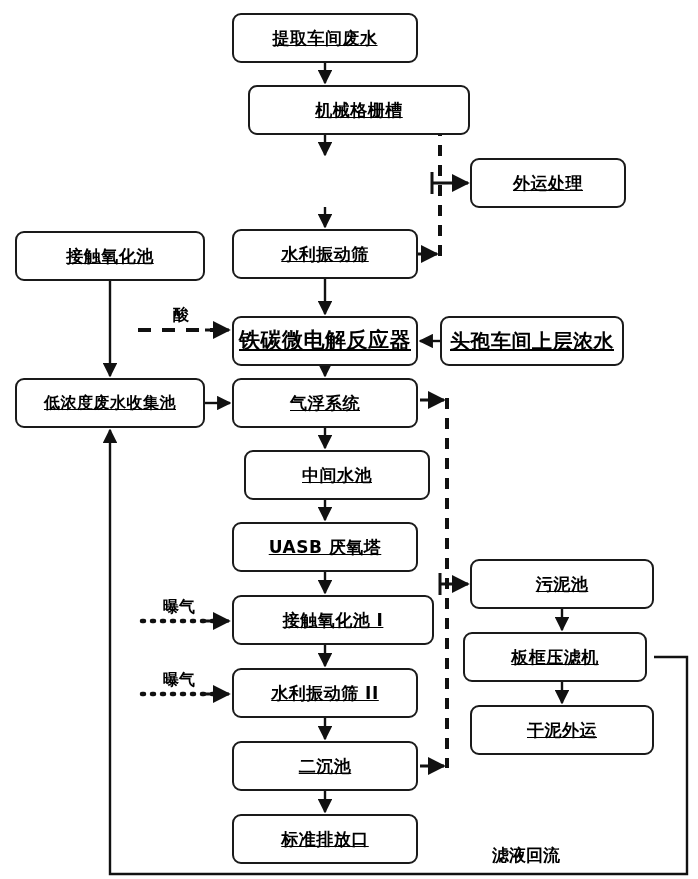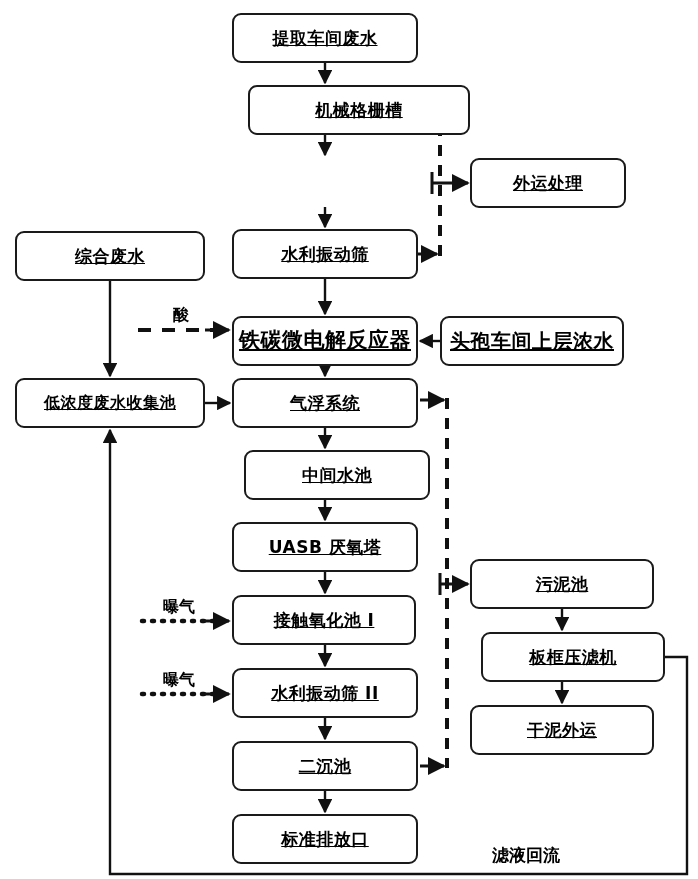--- a/index.html
+++ b/index.html
@@ -145,39 +145,39 @@
   <div class="node" style="left:232px;top:229px;width:186px;height:50px;">水利振动筛</div>
 
   <div class="node" style="left:232px;top:316px;width:186px;height:50px;font-size:21px;">铁碳微电解反应器</div>
 
   <div class="node" style="left:232px;top:378px;width:186px;height:50px;">气浮系统</div>
 
   <div class="node" style="left:244px;top:450px;width:186px;height:50px;">中间水池</div>
 
   <div class="node" style="left:232px;top:522px;width:186px;height:50px;">UASB 厌氧塔</div>
 
-  <div class="node" style="left:232px;top:595px;width:184px;height:50px;">接触氧化池 I</div>
+  <div class="node" style="left:232px;top:595px;width:202px;height:50px;">接触氧化池 I</div>
 
   <div class="node" style="left:232px;top:668px;width:186px;height:50px;">水利振动筛 II</div>
 
   <div class="node" style="left:232px;top:741px;width:186px;height:50px;">二沉池</div>
 
   <div class="node" style="left:232px;top:814px;width:186px;height:50px;">标准排放口</div>
 
-  <div class="node" style="left:15px;top:231px;width:190px;height:50px;">综合废水</div>
+  <div class="node" style="left:15px;top:231px;width:190px;height:50px;">接触氧化池</div>
 
   <div class="node" style="left:15px;top:378px;width:190px;height:50px;font-size:16px;">低浓度废水收集池</div>
 
   <div class="node" style="left:470px;top:158px;width:156px;height:50px;">外运处理</div>
 
   <div class="node" style="left:440px;top:316px;width:184px;height:50px;font-size:20px;">头孢车间上层浓水</div>
 
   <div class="node" style="left:470px;top:559px;width:184px;height:50px;">污泥池</div>
 
-  <div class="node" style="left:481px;top:632px;width:184px;height:50px;">板框压滤机</div>
+  <div class="node" style="left:463px;top:632px;width:184px;height:50px;">板框压滤机</div>
 
   <div class="node" style="left:470px;top:705px;width:184px;height:50px;">干泥外运</div>
 
   <div class="edge-label" style="left:173px;top:305px;">酸</div>
 
   <div class="edge-label" style="left:163px;top:597px;">曝气</div>
 
   <div class="edge-label" style="left:163px;top:670px;">曝气</div>
 
   <div class="edge-label label-right" style="left:492px;top:844px;">滤液回流</div>

